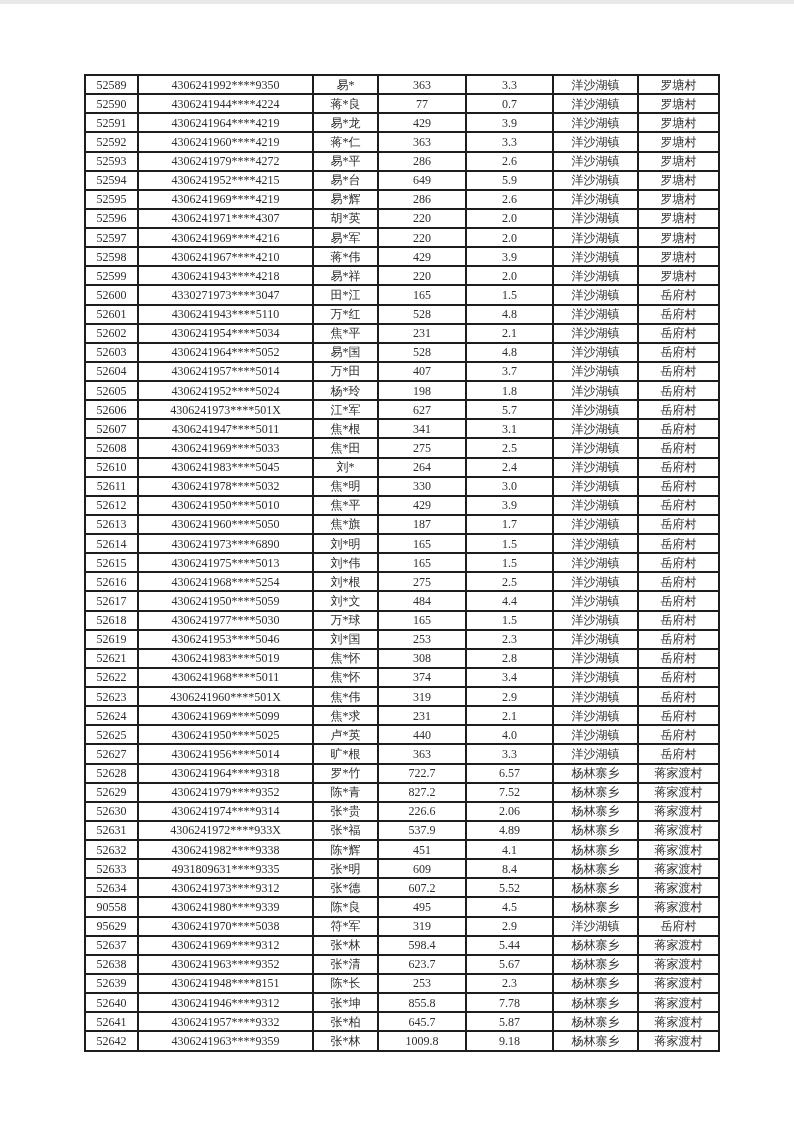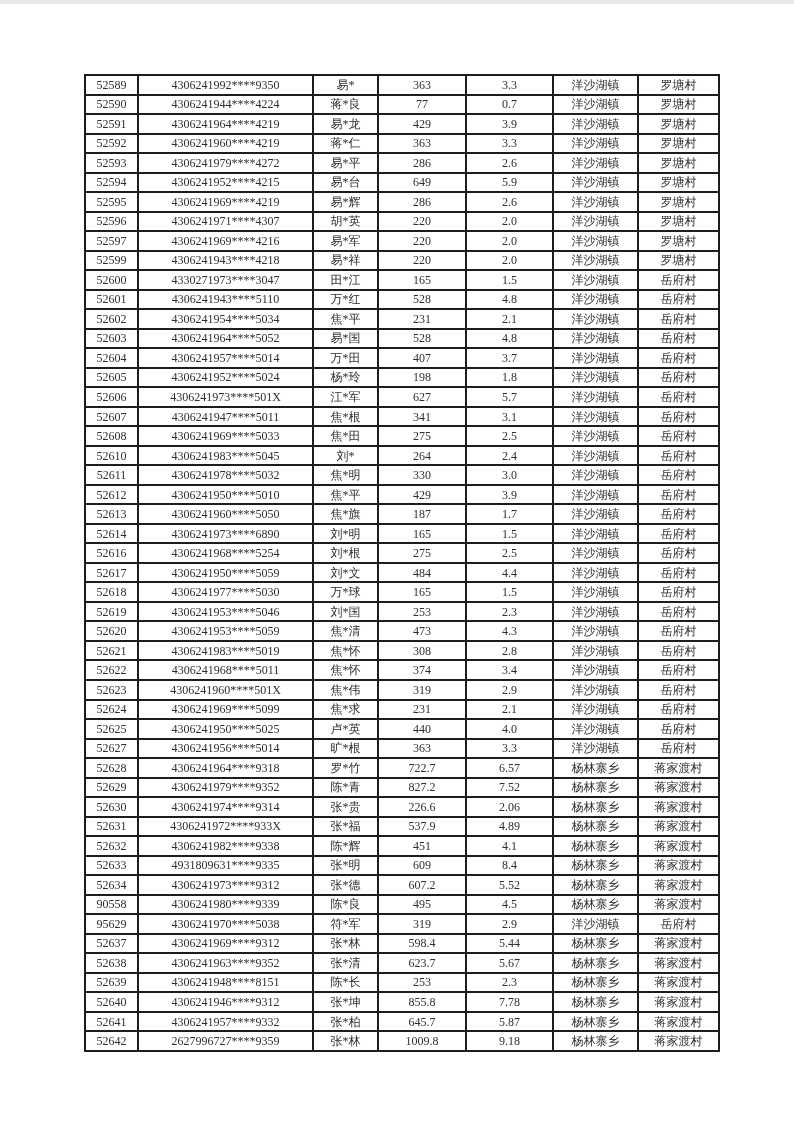--- a/index.html
+++ b/index.html
@@ -131,20 +131,29 @@
         <tr>
           <td>52597</td>
           <td>4306241969****4216</td>
           <td>易*军</td>
           <td>220</td>
           <td>2.0</td>
           <td>洋沙湖镇</td>
           <td>罗塘村</td>
         </tr>
         <tr>
+          <td>52598</td>
+          <td>4306241967****4210</td>
+          <td>蒋*伟</td>
+          <td>429</td>
+          <td>3.9</td>
+          <td>洋沙湖镇</td>
+          <td>罗塘村</td>
+        </tr>
+        <tr>
           <td>52599</td>
           <td>4306241943****4218</td>
           <td>易*祥</td>
           <td>220</td>
           <td>2.0</td>
           <td>洋沙湖镇</td>
           <td>罗塘村</td>
         </tr>
         <tr>
           <td>52600</td>
@@ -266,20 +275,29 @@
         <tr>
           <td>52614</td>
           <td>4306241973****6890</td>
           <td>刘*明</td>
           <td>165</td>
           <td>1.5</td>
           <td>洋沙湖镇</td>
           <td>岳府村</td>
         </tr>
         <tr>
+          <td>52615</td>
+          <td>4306241975****5013</td>
+          <td>刘*伟</td>
+          <td>165</td>
+          <td>1.5</td>
+          <td>洋沙湖镇</td>
+          <td>岳府村</td>
+        </tr>
+        <tr>
           <td>52616</td>
           <td>4306241968****5254</td>
           <td>刘*根</td>
           <td>275</td>
           <td>2.5</td>
           <td>洋沙湖镇</td>
           <td>岳府村</td>
         </tr>
         <tr>
           <td>52617</td>
@@ -302,29 +320,20 @@
         <tr>
           <td>52619</td>
           <td>4306241953****5046</td>
           <td>刘*国</td>
           <td>253</td>
           <td>2.3</td>
           <td>洋沙湖镇</td>
           <td>岳府村</td>
         </tr>
         <tr>
-          <td>52620</td>
-          <td>4306241953****5059</td>
-          <td>焦*清</td>
-          <td>473</td>
-          <td>4.3</td>
-          <td>洋沙湖镇</td>
-          <td>岳府村</td>
-        </tr>
-        <tr>
           <td>52621</td>
           <td>4306241983****5019</td>
           <td>焦*怀</td>
           <td>308</td>
           <td>2.8</td>
           <td>洋沙湖镇</td>
           <td>岳府村</td>
         </tr>
         <tr>
           <td>52622</td>
@@ -492,21 +501,21 @@
           <td>52641</td>
           <td>4306241957****9332</td>
           <td>张*柏</td>
           <td>645.7</td>
           <td>5.87</td>
           <td>杨林寨乡</td>
           <td>蒋家渡村</td>
         </tr>
         <tr>
           <td>52642</td>
-          <td>2627996727****9359</td>
+          <td>4306241963****9359</td>
           <td>张*林</td>
           <td>1009.8</td>
           <td>9.18</td>
           <td>杨林寨乡</td>
           <td>蒋家渡村</td>
         </tr>
       </tbody>
   </table>
 </div>
 

